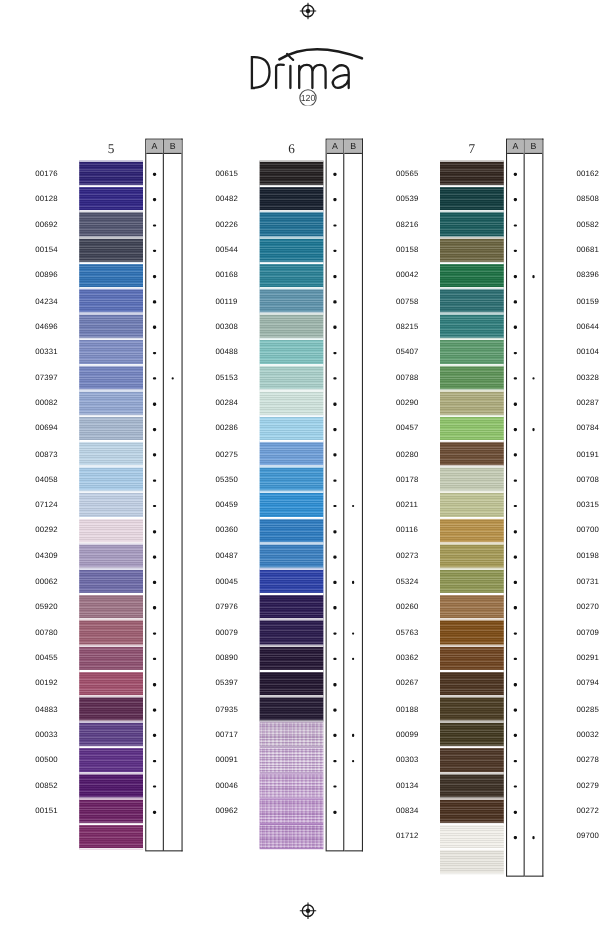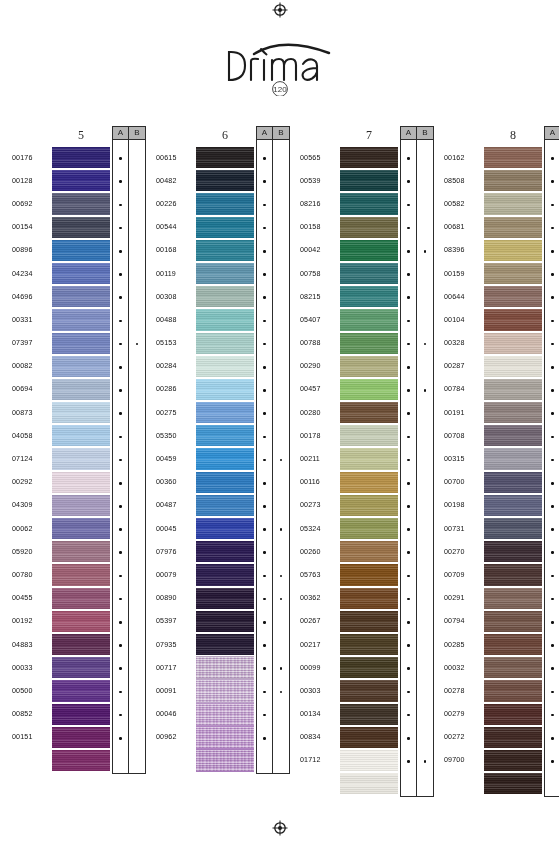--- a/index.html
+++ b/index.html
@@ -46,20 +46,21 @@
     display: flex;
     align-items: flex-start;
   }
   .group + .group { margin-left: 6px; }
 
   
   .codes {
     width: 40px;
     padding-top: 20px;
     flex: none;
+    margin-left: 20px;
   }
   .code-cell {
     height: 23.2px;
     display: flex;
     align-items: center;
     justify-content: flex-start;
   }
   .code-text {
     font-size: 7.1px;
     letter-spacing: 0.15px;
@@ -831,21 +832,21 @@
         <div class="code-cell">
           <span class="code-text">05763</span>
         </div>
         <div class="code-cell">
           <span class="code-text">00362</span>
         </div>
         <div class="code-cell">
           <span class="code-text">00267</span>
         </div>
         <div class="code-cell">
-          <span class="code-text">00217</span>
+          <span class="code-text">00188</span>
         </div>
         <div class="code-cell">
           <span class="code-text">00099</span>
         </div>
         <div class="code-cell">
           <span class="code-text">00303</span>
         </div>
         <div class="code-cell">
           <span class="code-text">00134</span>
         </div>

